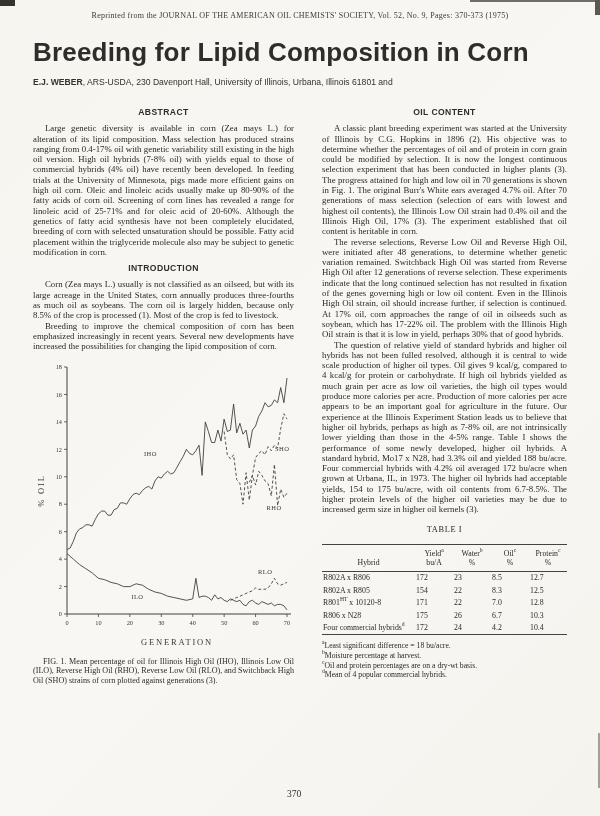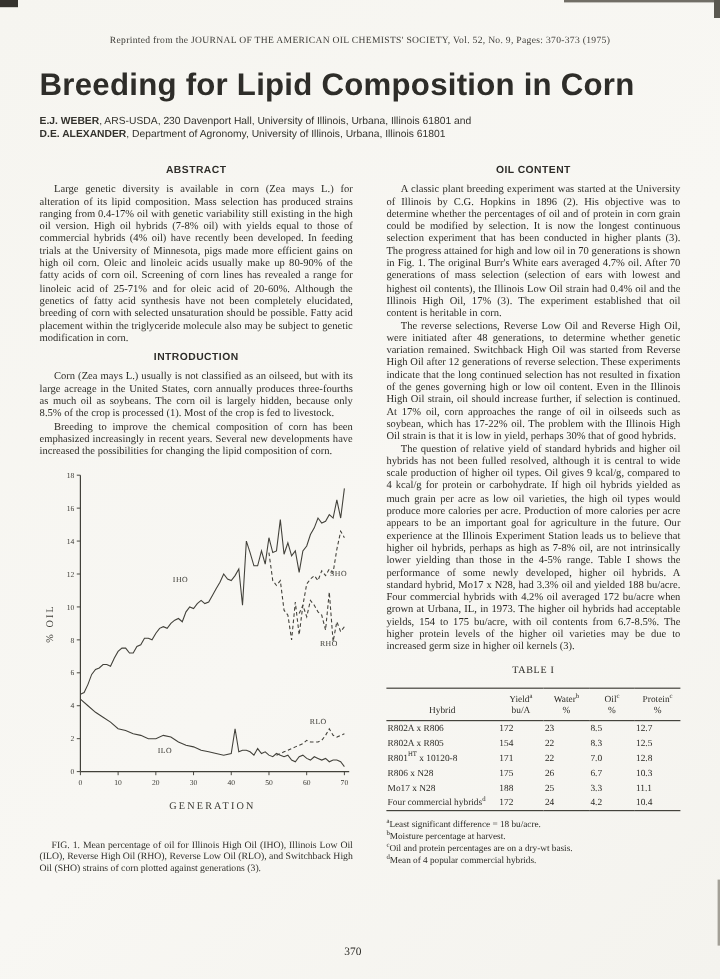--- a/index.html
+++ b/index.html
@@ -7,21 +7,21 @@
     width:600px;height:816px;position:relative;overflow:hidden;
     background:linear-gradient(135deg,#f6f5f0 0%,#f8f7f3 55%,#f4f3ee 100%);
     font-family:"Liberation Serif",serif;color:#2b2a25;
     -webkit-font-smoothing:antialiased;
   }
   .artifact{position:absolute;background:#35332e;}
   .artifact.tl{top:0;left:0;width:15px;height:6px;}
   .artifact.tr{top:0;right:0;width:5px;height:15px;background:#5a5850;}
   .artifact.tre{top:0;right:0;width:130px;height:2px;background:#716e66;}
   .artifact.bre{right:0;bottom:28px;width:2px;height:55px;background:#a3a097;}
-  .page{padding:25px 33px 0 33px;box-sizing:border-box;}
+  .page{padding:7px 33px 0 33px;box-sizing:border-box;}
   .reprint{
     text-align:center;font-size:8px;letter-spacing:.25px;color:#3c3b36;
     margin-top:4px;
   }
   .title{
     font-family:"Liberation Sans",sans-serif;font-size:26px;font-weight:600;
     color:#2e2d29;margin:17px 0 9px 0;letter-spacing:.2px;
   }
   .author-line{
     font-family:"Liberation Sans",sans-serif;font-size:8.6px;line-height:11px;
@@ -34,21 +34,21 @@
     font-family:"Liberation Sans",sans-serif;font-weight:bold;font-size:8.6px;
     text-align:center;letter-spacing:.4px;margin:6px 0 6px 0;color:#2e2d29;text-indent:0;
   }
   .para{margin:0;text-indent:12px;}
   .figure{margin-top:6px;}
   #chart{display:block;}
   #chart text{font-family:"Liberation Serif",serif;fill:#3b3a34;}
   #chart .tick{font-size:6.3px;}
   #chart .series-label{font-size:6.5px;letter-spacing:.4px;}
   #chart .axis-title{font-size:8.5px;letter-spacing:1.8px;}
-  .figcap{font-size:8.1px;line-height:9.5px;text-align:justify;margin-top:17px;color:#2e2d28;}
+  .figcap{font-size:8.1px;line-height:9.5px;text-align:justify;margin-top:3px;color:#2e2d28;}
   .figcap-lead{text-indent:10px;}
   .table-block{margin-top:10px;}
   .table-label{text-align:center;font-size:8.4px;letter-spacing:.6px;margin-bottom:9px;text-indent:0;}
   .table-title{text-align:center;font-size:7.9px;line-height:9.5px;margin-bottom:5px;text-indent:0;}
   table.data{
     width:100%;border-collapse:collapse;font-size:7.8px;line-height:9.6px;
     border-top:1.3px solid #44433c;border-bottom:1.3px solid #44433c;color:#2b2a25;
   }
   table.data th{
     font-weight:normal;text-align:center;vertical-align:bottom;
@@ -75,21 +75,20 @@
 <div class="artifact bre"></div>
 
 <div class="page">
 
   <div class="reprint">Reprinted from the JOURNAL OF THE AMERICAN OIL CHEMISTS' SOCIETY, Vol. 52, No. 9, Pages: 370-373 (1975)</div>
 
   <h1 class="title">Breeding for Lipid Composition in Corn</h1>
 
   <div class="authors">
     <div class="author-line"><span class="author-name">E.J. WEBER</span><span>, ARS-USDA, 230 Davenport Hall, University of Illinois, Urbana, Illinois 61801 and</span></div>
-    <div class="author-line"><span class="author-name">D.E. ALEXANDER</span><span>, Department of Agronomy, University of Illinois, Urbana, Illinois 61801</span></div>
   </div>
 
   <div class="columns">
 
     <div class="col">
       <div class="section-heading">ABSTRACT</div>
       <p class="para">Large genetic diversity is available in corn (Zea mays L.) for alteration of its lipid composition. Mass selection has produced strains ranging from 0.4-17% oil with genetic variability still existing in the high oil version. High oil hybrids (7-8% oil) with yields equal to those of commercial hybrids (4% oil) have recently been developed. In feeding trials at the University of Minnesota, pigs made more efficient gains on high oil corn. Oleic and linoleic acids usually make up 80-90% of the fatty acids of corn oil. Screening of corn lines has revealed a range for linoleic acid of 25-71% and for oleic acid of 20-60%. Although the genetics of fatty acid synthesis have not been completely elucidated, breeding of corn with selected unsaturation should be possible. Fatty acid placement within the triglyceride molecule also may be subject to genetic modification in corn.</p>
 
       <div class="section-heading">INTRODUCTION</div>
       <p class="para">Corn (Zea mays L.) usually is not classified as an oilseed, but with its large acreage in the United States, corn annually produces three-fourths as much oil as soybeans. The corn oil is largely hidden, because only 8.5% of the crop is processed (1). Most of the crop is fed to livestock.</p>
@@ -193,27 +192,20 @@
                 <td>12.8</td>
             </tr>
             <tr>
               <td class="hybrid-cell"><span>R806 x N28</span><sup></sup><span></span></td>
               <td>175</td>
                 <td>26</td>
                 <td>6.7</td>
                 <td>10.3</td>
             </tr>
             <tr>
-              <td class="hybrid-cell"><span>Mo17 x N28</span><sup></sup><span></span></td>
-              <td>188</td>
-                <td>25</td>
-                <td>3.3</td>
-                <td>11.1</td>
-            </tr>
-            <tr>
               <td class="hybrid-cell"><span>Four commercial hybrids</span><sup>d</sup><span></span></td>
               <td>172</td>
                 <td>24</td>
                 <td>4.2</td>
                 <td>10.4</td>
             </tr>
           </tbody>
         </table>
         <div class="footnotes">
           <div class="footnote"><sup>a</sup><span>Least significant difference = 18 bu/acre.</span></div>

